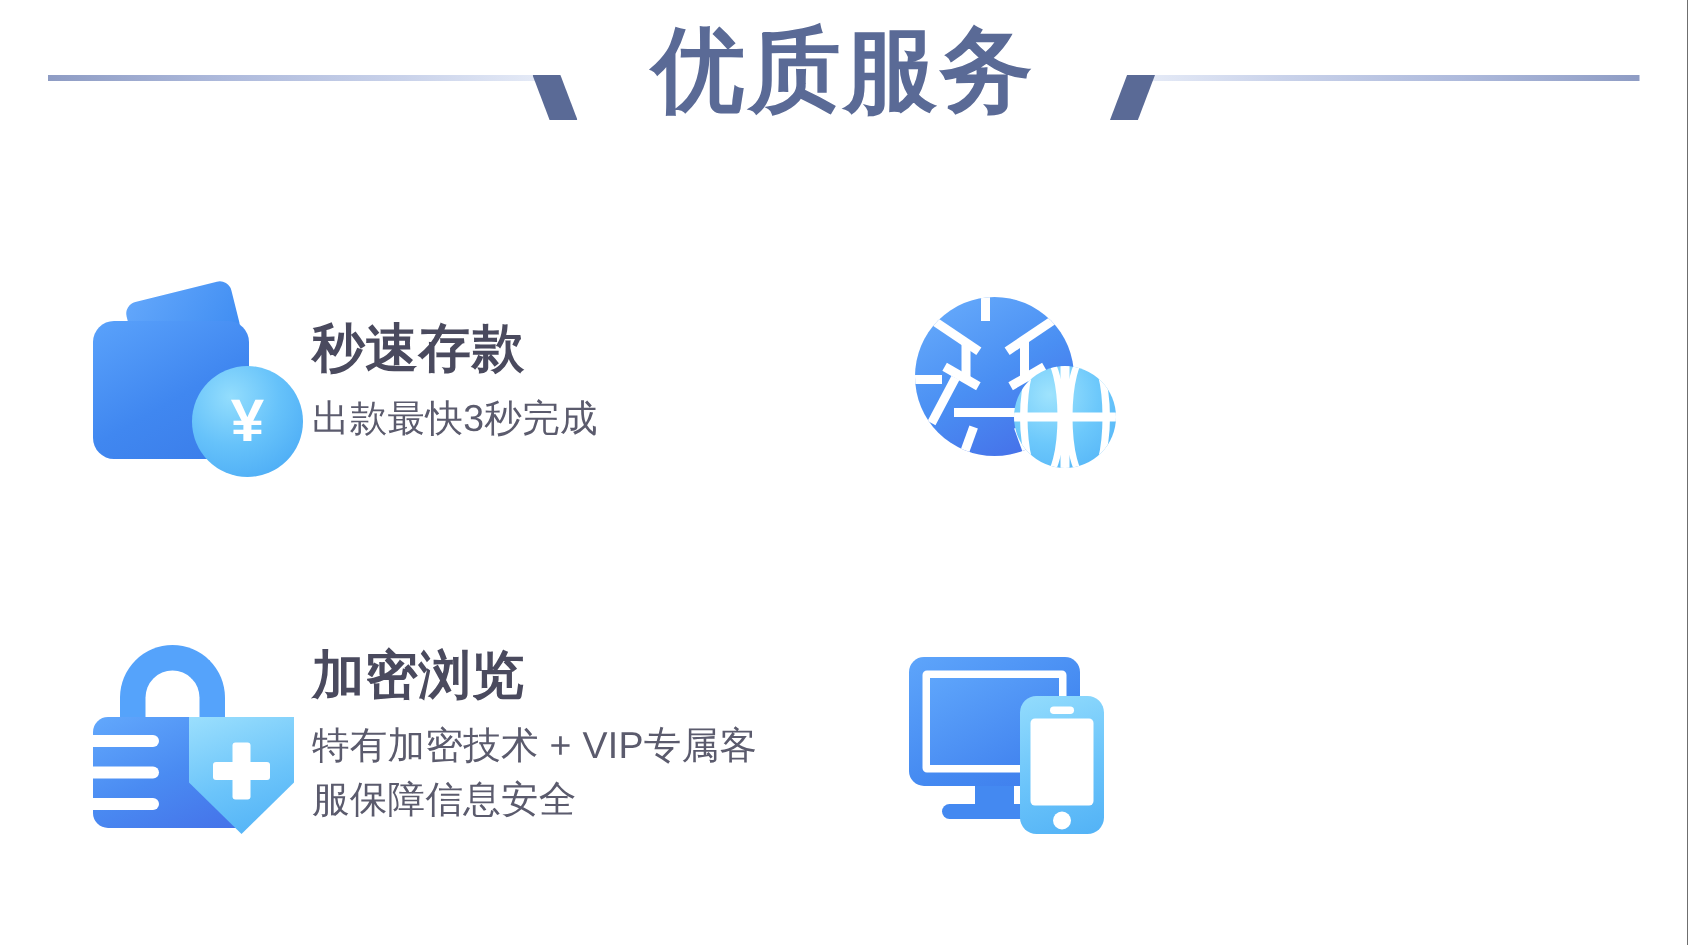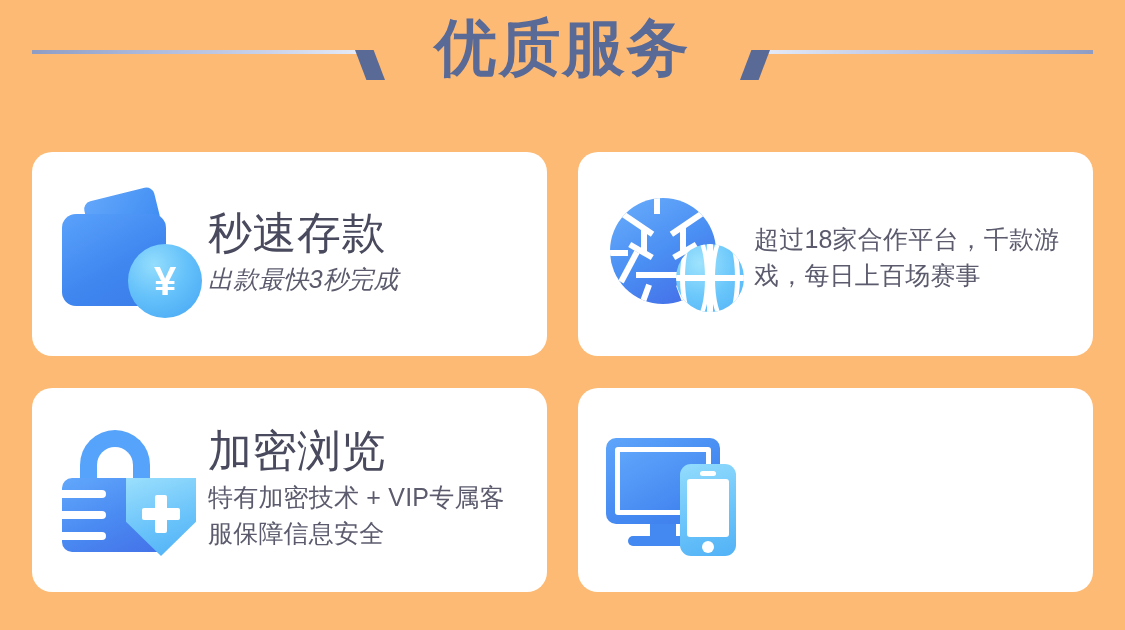--- a/index.html
+++ b/index.html
@@ -9,21 +9,21 @@
     height: 630px;
     background: #000000;
     overflow: hidden;
     font-family: "Liberation Sans", "DejaVu Sans", sans-serif;
   }
 
   #page {
     position: relative;
     width: 1125px;
     height: 630px;
-    background: #fdba74;
+    background: #ffffff;
   }
 
   
   .header {
     position: absolute;
     top: 0; left: 0;
     width: 1125px;
     height: 150px;
   }
 
@@ -116,36 +116,36 @@
     flex: 0 0 142px;
   }
 
   .card-text {
     flex: 1 1 auto;
     padding-left: 8px;
     min-width: 0;
   }
 
   .card-title {
-    font-size: 44px;
+    font-size: 35px;
     line-height: 44px;
-    font-weight: normal;
+    font-weight: bold;
     color: #4a4a5e;
     letter-spacing: 0.5px;
     white-space: nowrap;
   }
 
   .card-desc {
     margin-top: 6px;
     font-size: 25px;
     line-height: 36px;
     color: #5b5b6d;
     letter-spacing: 0.2px;
   }
-  .card-desc.one-line { white-space: nowrap; font-style: italic; }
+  .card-desc.one-line { white-space: nowrap; }
 
   
   .wallet-flap {
     position: absolute;
     left: 28px; top: 6px;
     width: 72px; height: 38px;
     background: linear-gradient(135deg, #63a7fb 0%, #3e8cf2 100%);
     border-radius: 8px;
     transform: rotate(-14deg);
   }
@@ -390,21 +390,20 @@
             <span class="seam s14"></span>
         </div>
         <div class="basketball">
           <span class="bb-line bb-c1"></span>
           <span class="bb-line bb-c2"></span>
           <span class="bb-line bb-v"></span>
           <span class="bb-line bb-h"></span>
         </div>
       </div>
       <div class="card-text">
-        <div class="card-desc">超过18家合作平台，千款游戏，每日上百场赛事</div>
       </div>
     </div>
 
     <div class="card">
       <div class="icon-wrap">
         <div class="shackle"></div>
         <div class="lock-body">
           <span class="lock-slot ls1"></span>
           <span class="lock-slot ls2"></span>
           <span class="lock-slot ls3"></span>

